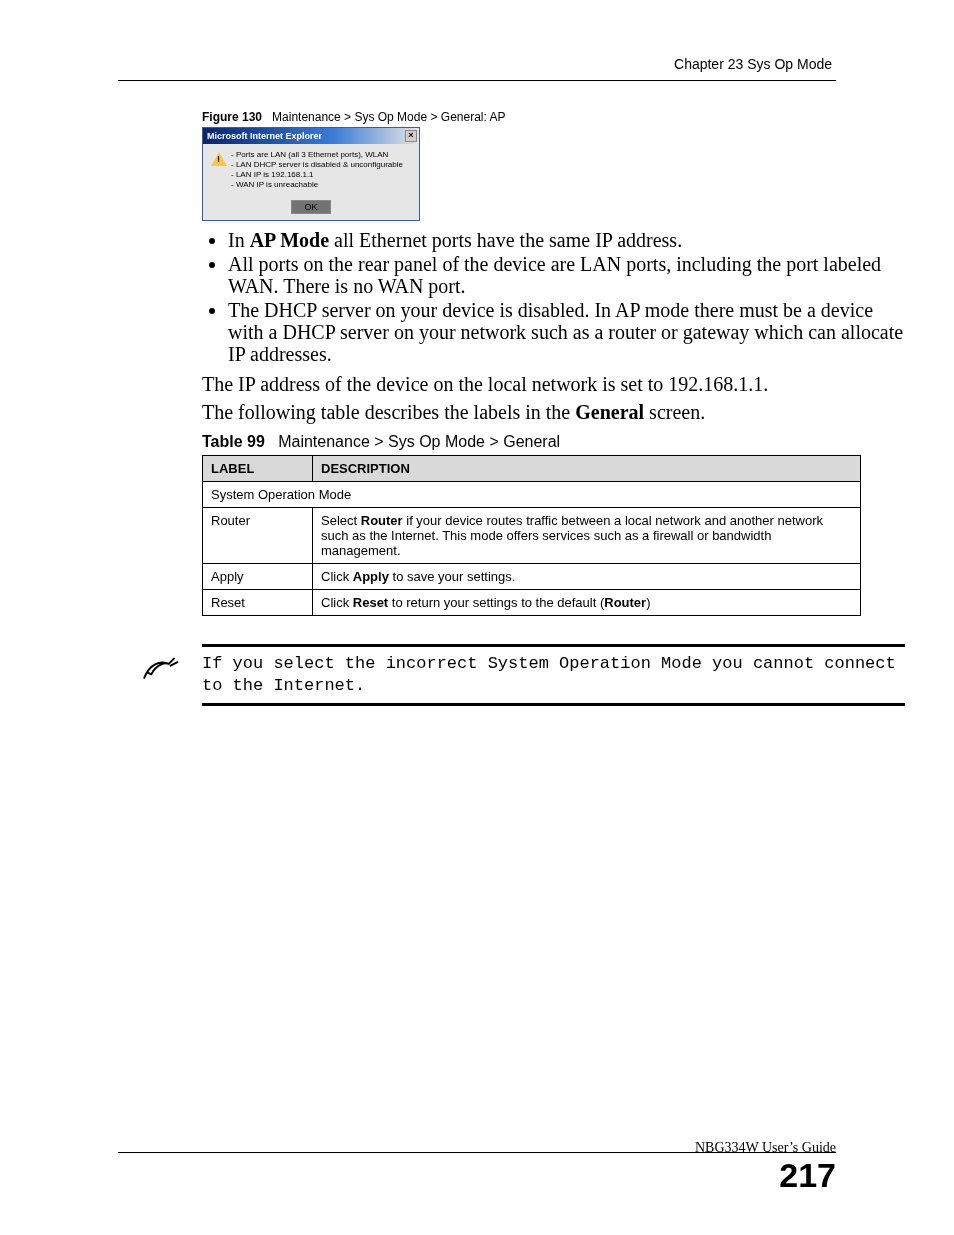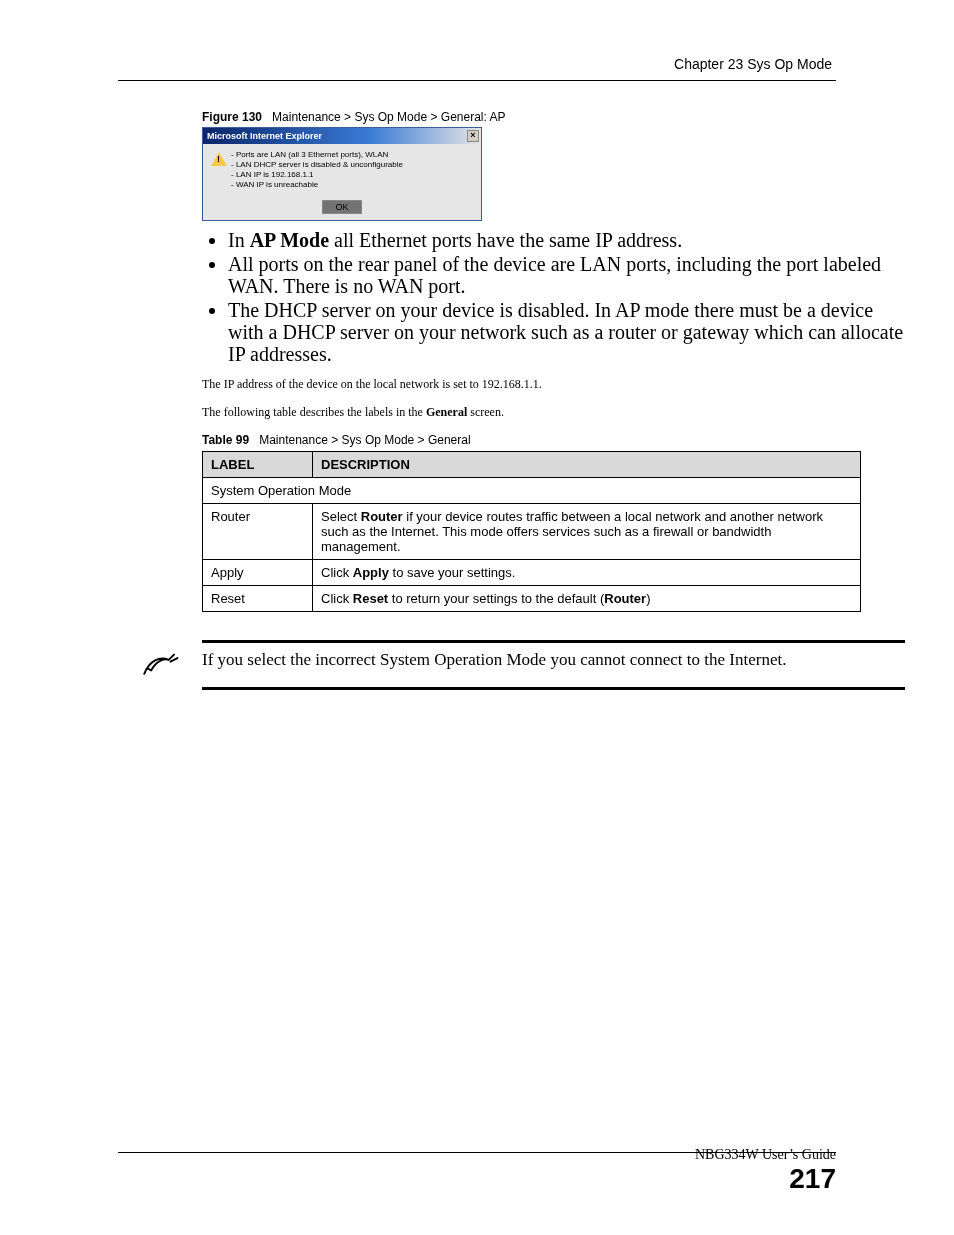--- a/index.html
+++ b/index.html
@@ -5,50 +5,50 @@
   * { box-sizing: border-box; margin: 0; padding: 0; }
   html, body { width: 954px; height: 1235px; background: #fff; font-family: "Times New Roman", Times, serif; color: #000; }
   .page { position: relative; width: 954px; height: 1235px; padding: 52px 49px 40px 118px; }
   .running-head { position: absolute; top: 56px; right: 122px; font-size: 14px; font-family: Arial, Helvetica, sans-serif; }
   .head-rule { position: absolute; left: 118px; right: 118px; top: 80px; border-top: 1px solid #000; }
   .content { margin-top: 58px; }
   .indent { margin-left: 84px; }
   .fig-caption { font-family: Arial, Helvetica, sans-serif; font-size: 12px; margin-bottom: 3px; }
   .fig-caption b { font-weight: 700; }
   
-  .dialog { width: 280px; border: 1px solid #3b5d9c; background: #e6e6e6; font-family: Tahoma, Arial, sans-serif; }
+  .dialog { width: 218px; border: 1px solid #3b5d9c; background: #e6e6e6; font-family: Tahoma, Arial, sans-serif; }
   .dlg-title { display: flex; align-items: center; justify-content: space-between; height: 16px; padding: 0 2px 0 4px; color: #fff; font-size: 9px; font-weight: 700; background: linear-gradient(90deg,#0a246a 0%, #3a7bd5 60%, #e6e6e6 100%); }
   .dlg-close { width: 12px; height: 12px; background: #d4d0c8; color:#000; border:1px solid #888; font-size:9px; line-height:9px; text-align:center; font-weight:700; }
   .dlg-body { display:flex; padding: 6px 8px 4px 8px; }
   .dlg-icon { width:20px; flex:0 0 20px; }
   .dlg-icon .tri { width:0;height:0;border-left:8px solid transparent;border-right:8px solid transparent;border-bottom:14px solid #f7c948; margin-top:2px; position:relative;}
   .dlg-icon .tri::after{content:"!"; position:absolute; left:-2px; top:2px; font-size:9px; font-weight:700;}
   .dlg-lines { font-size:8px; line-height:10px; color:#000; }
   .dlg-ok { text-align:center; padding:2px 0 6px; }
   .dlg-ok button { font-size:9px; padding:0 12px; height:14px; border:1px solid #888; background:#737373; }
   
   ul.bullets { margin: 8px 0 8px 110px; list-style: disc; }
   ul.bullets li { font-size: 20px; line-height: 22px; margin-bottom: 2px; }
-  p.body0 { font-size: 12px; line-height: 22px; margin: 6px 0 6px 0; }
-  .tbl-caption { font-family: Arial, Helvetica, sans-serif; font-size: 12px; margin: 10px 0 4px 0; }
+  p.body0 { font-size: 20px; line-height: 22px; margin: 6px 0 6px 0; }
+  .tbl-caption { font-family: Arial, Helvetica, sans-serif; font-size: 16px; margin: 10px 0 4px 0; }
   table.labels { width: 659px; border-collapse: collapse; font-family: Arial, Helvetica, sans-serif; font-size: 13px; }
   table.labels th, table.labels td { border:1px solid #000; padding: 5px 8px; vertical-align: top; text-align:left; }
   table.labels th { background:#d9d9d9; font-weight:700; }
   .col-label { width: 110px; }
   .note-block { margin: 28px 0 0 0; }
   .note-rule-thick { border-top:3px solid #000; margin-left:84px; }
   .note-row { display:flex; align-items:flex-start; margin:6px 0; }
   .note-icon { width:84px; flex:0 0 84px; display:flex; justify-content:center; padding-top:2px; }
   .note-icon svg { width:42px; height:30px; }
-  .note-text { font-family: Liberation Serif, serif; font-size: 17px; line-height:22px; }
+  .note-text { font-family: Liberation Mono, monospace; font-size: 17px; line-height:22px; }
   
   .footer-rule { position:absolute; left:118px; right:118px; bottom:82px; border-top:1px solid #000; }
   .footer { position:absolute; left:118px; right:118px; bottom:40px; display:flex; justify-content:space-between; align-items:flex-end;flex-direction:column; }
   .footer-left { font-size:14px; font-family:"Times New Roman", serif; }
-  .footer-right { font-family: Arial, Helvetica, sans-serif; font-size:28px; font-weight:700; }
+  .footer-right { font-family: Arial, Helvetica, sans-serif; font-size:34px; font-weight:700; }
 </style>
 </head>
 <body>
 
 <div class="page">
   <div class="running-head">Chapter 23 Sys Op Mode</div>
   <div class="head-rule"></div>
 
   <div class="content">
     <div class="indent">

